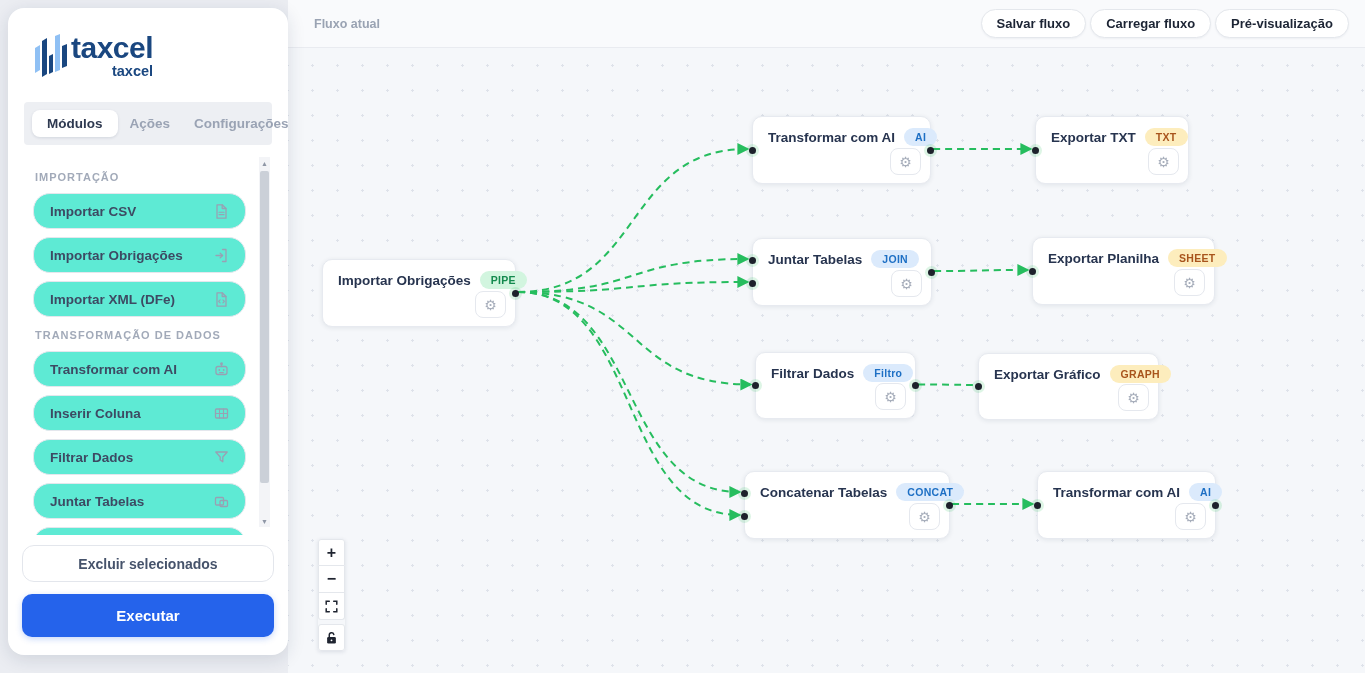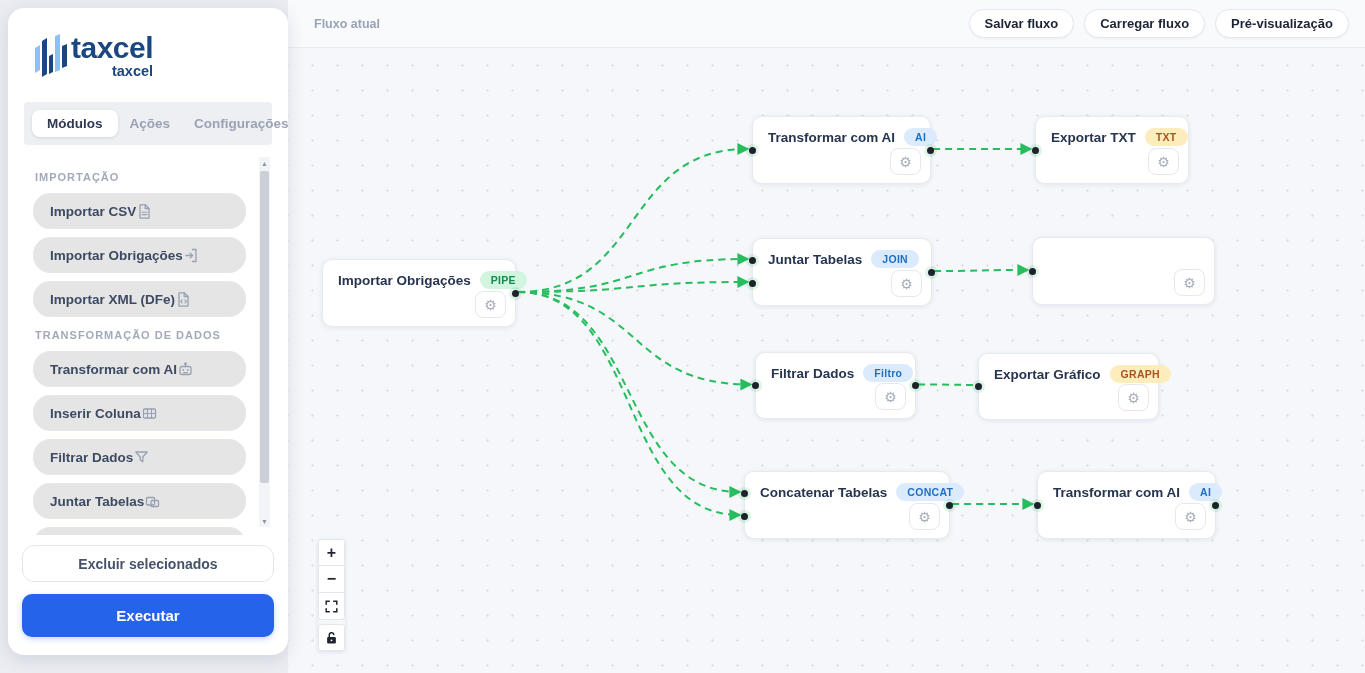--- a/index.html
+++ b/index.html
@@ -14,41 +14,41 @@
   .logo-text{display:flex;flex-direction:column;align-items:flex-end;}
   .logo-title{font-size:30px;font-weight:700;color:#1a4780;letter-spacing:-.5px;line-height:30px;}
   .logo-subtitle{font-size:14.5px;font-weight:700;color:#1a4780;margin-top:0px;}
   .tabs{margin:14px 16px 4px 16px;background:#edeff3;border-radius:4px;padding:8px;display:flex;align-items:center;}
   .tab{border:none;background:transparent;font-family:inherit;font-size:13.5px;font-weight:600;color:#9aa3b4;
     padding:6px 12px;border-radius:8px;cursor:pointer;white-space:nowrap;}
   .tab.active{background:#fff;color:#2e3950;box-shadow:0 1px 3px rgba(25,39,72,.12);padding:6px 15px;}
   .module-list-wrap{flex:1;position:relative;overflow:hidden;margin-top:4px;}
   .module-list{position:absolute;inset:0;padding:6px 42px 0 25px;overflow:hidden;}
   .section-title{font-size:11px;font-weight:600;color:#a2aab9;letter-spacing:1px;margin:12px 0 10px 2px;}
-  .module-pill{height:34px;border:1px solid #e4e7ed;border-radius:17px;background:#e5e5e5;display:flex;
-    align-items:center;justify-content:flex-start;padding:0 15px 0 16px;margin-bottom:8px;cursor:pointer;}
+  .module-pill{height:34px;border:1px solid #e4e7ed;border-radius:17px;background:#5eead4;display:flex;
+    align-items:center;justify-content:space-between;padding:0 15px 0 16px;margin-bottom:8px;cursor:pointer;}
   .module-label{font-size:13.5px;font-weight:600;color:#3d4a63;white-space:nowrap;}
   .module-icon{display:flex;align-items:center;}
   .fake-scrollbar{position:absolute;top:4px;bottom:8px;right:18px;width:11px;background:#f3f4f7;}
   .sb-arrow{position:absolute;left:0;width:11px;height:12px;display:flex;align-items:center;justify-content:center;
     font-size:7px;color:#8f97a6;cursor:pointer;}
   .sb-arrow.up{top:0;} .sb-arrow.down{bottom:0;}
   .sb-thumb{position:absolute;left:1px;right:1px;top:14px;height:calc(100% - 58px);background:#cbd0d8;border-radius:2px;cursor:pointer;}
   .sidebar-footer{padding:10px 14px 18px 14px;display:flex;flex-direction:column;gap:12px;}
   .btn-delete{height:37px;border-radius:12px;border:1px solid #e3e6ec;background:#fff;font-family:inherit;
     font-size:14px;font-weight:600;color:#46536b;cursor:pointer;}
   .btn-run{height:43px;border-radius:10px;border:none;background:var(--accent,#2563eb);color:#fff;
     font-family:inherit;font-size:15px;font-weight:700;cursor:pointer;box-shadow:0 2px 6px rgba(37,99,235,.25);}
 
   
   .canvas-col{flex:1;display:flex;flex-direction:column;min-width:0;}
   .topbar{height:47px;flex:0 0 47px;background:#f9fafc;border-bottom:1px solid #e9ebf0;display:flex;
     align-items:center;justify-content:space-between;padding:0 16px 0 26px;}
   .flow-title{font-size:12.5px;font-weight:600;color:#9aa3b3;}
-  .topbar-actions{display:flex;gap:10px;}
+  .topbar-actions{display:flex;gap:4px;}
   .topbar-btn{background:#fff;border:1px solid #e4e7ec;border-radius:15px;padding:6px 15px;font-family:inherit;
     font-size:13px;font-weight:600;color:#1c2434;cursor:pointer;box-shadow:0 1px 2px rgba(25,39,72,.05);white-space:nowrap;}
   .canvas{flex:1;position:relative;background:#f5f7fa;overflow:hidden;
     background-image:radial-gradient(#dee2ea 1.2px,transparent 1.3px);background-size:25px 25px;background-position:12px 5px;}
   #edges{position:absolute;inset:0;width:100%;height:100%;pointer-events:none;}
 
   
   .node{position:absolute;background:#fff;border:1px solid #e7eaf0;border-radius:10px;
     box-shadow:0 1px 5px rgba(25,39,72,.09);}
   .node-head{display:flex;align-items:center;gap:9px;padding:11px 12px 0 15px;}
@@ -166,20 +166,24 @@
             <span class="badge badge-blue">JOIN</span>
           </div>
           <button class="gear-btn">
             <span>⚙</span>
           </button>
           <div class="handle in" style="top: 17.5px;"></div>
           <div class="handle in" style="top: 40.5px;"></div>
           <div class="handle out" style="top: 29.5px;"></div>
         </div>
         <div class="node" style="left: 744px; top: 189px; width: 181px; height: 66px;">
+          <div class="node-head">
+            <span class="node-title">Exportar Planilha</span>
+            <span class="badge badge-yellow">SHEET</span>
+          </div>
           <button class="gear-btn">
             <span>⚙</span>
           </button>
           <div class="handle in" style="top: 29.5px;"></div>
         </div>
         <div class="node" style="left: 467px; top: 304px; width: 159px; height: 65px;">
           <div class="node-head">
             <span class="node-title">Filtrar Dados</span>
             <span class="badge badge-blue">Filtro</span>
           </div>

